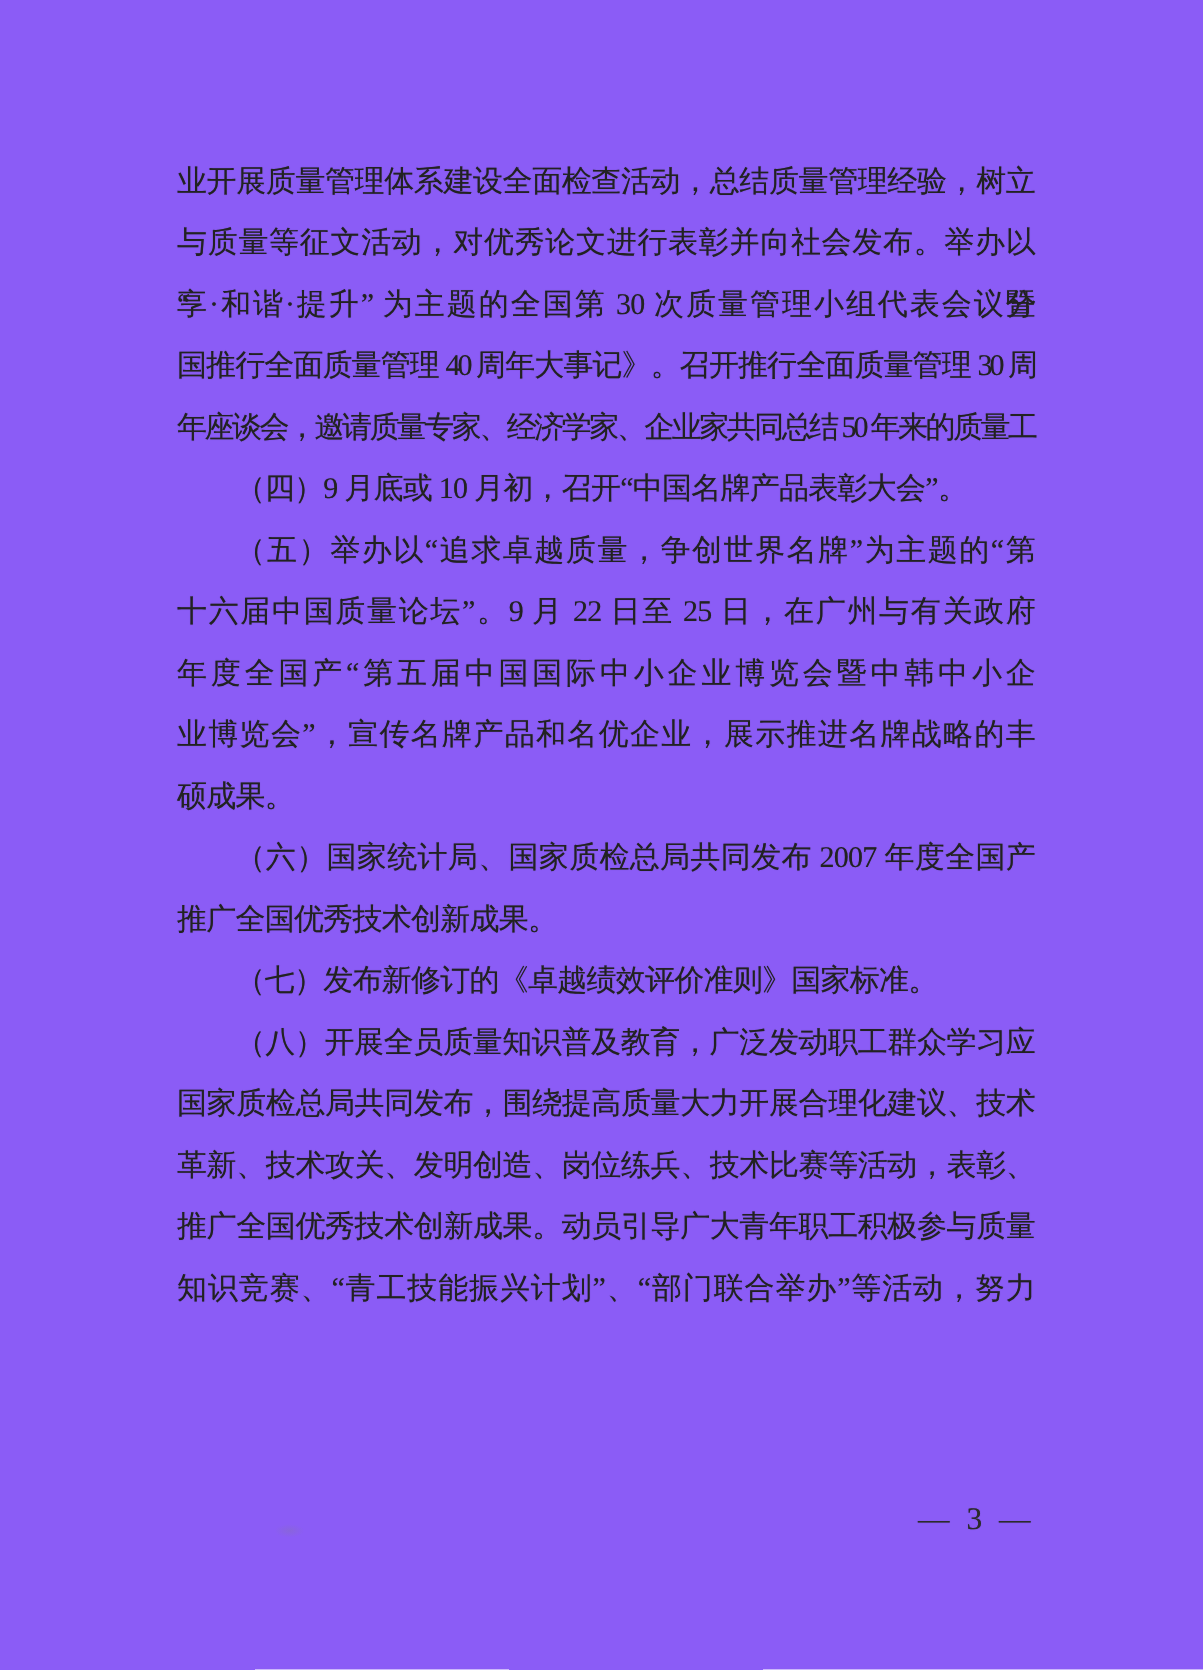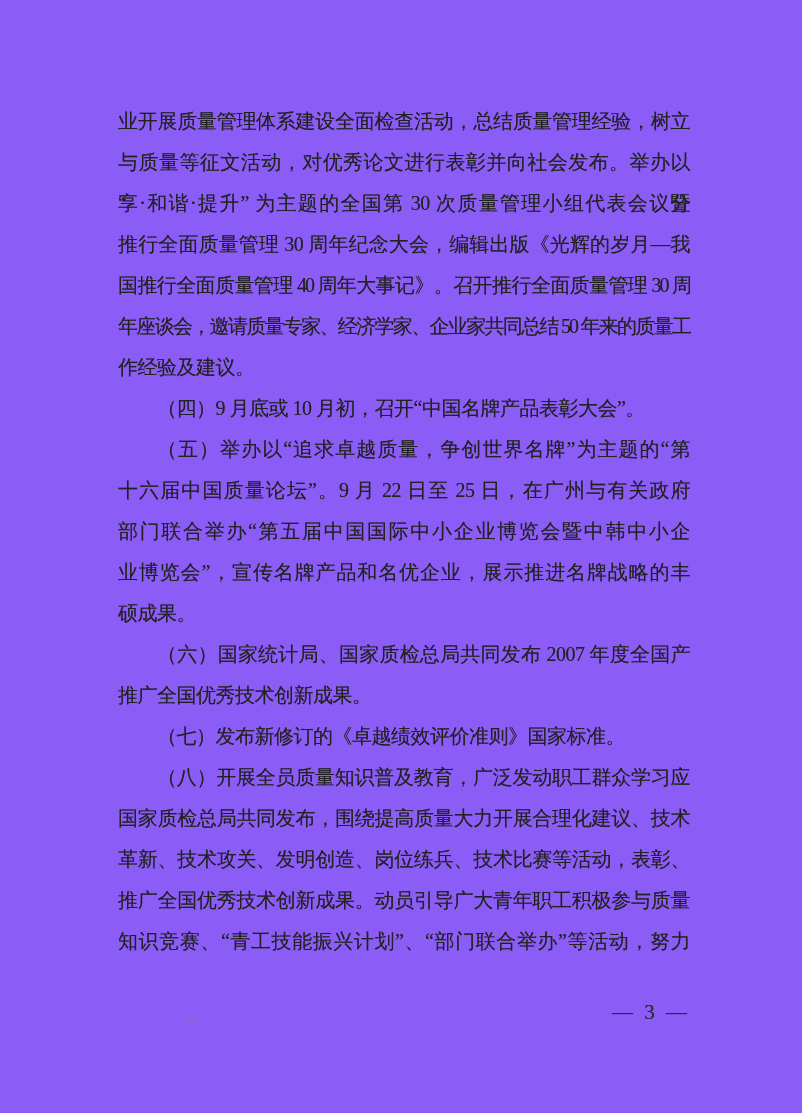--- a/index.html
+++ b/index.html
@@ -65,28 +65,26 @@
   }
 </style>
 </head>
 <body>
 
 <div class="page">
   <div class="textblock">
       <div class="line justify">业开展质量管理体系建设全面检查活动，总结质量管理经验，树立</div>
       <div class="line justify">与质量等征文活动，对优秀论文进行表彰并向社会发布。举办以“分</div>
       <div class="line justify">享·和谐·提升” 为主题的全国第 30 次质量管理小组代表会议暨</div>
-      <div class="line justify">推行全面质量管理 30 周年纪念大会，编辑出版《光辉的岁月—我</div>
       <div class="line justify tight">国推行全面质量管理 40 周年大事记》。召开推行全面质量管理 30 周</div>
       <div class="line justify tight">年座谈会，邀请质量专家、经济学家、企业家共同总结 50 年来的质量工</div>
-      <div class="line left">作经验及建议。</div>
       <div class="line left indent">（四）9 月底或 10 月初，召开“中国名牌产品表彰大会”。</div>
       <div class="line justify indent">（五）举办以“追求卓越质量，争创世界名牌”为主题的“第</div>
       <div class="line justify">十六届中国质量论坛”。9 月 22 日至 25 日，在广州与有关政府</div>
-      <div class="line justify">部门联合举办“第五届中国国际中小企业博览会暨中韩中小企</div>
+      <div class="line justify">年度全国产“第五届中国国际中小企业博览会暨中韩中小企</div>
       <div class="line justify">业博览会”，宣传名牌产品和名优企业，展示推进名牌战略的丰</div>
       <div class="line left">硕成果。</div>
       <div class="line justify indent">（六）国家统计局、国家质检总局共同发布 2007 年度全国产</div>
       <div class="line left">推广全国优秀技术创新成果。</div>
       <div class="line left indent">（七）发布新修订的《卓越绩效评价准则》国家标准。</div>
       <div class="line justify indent">（八）开展全员质量知识普及教育，广泛发动职工群众学习应</div>
       <div class="line justify">国家质检总局共同发布，围绕提高质量大力开展合理化建议、技术</div>
       <div class="line justify">革新、技术攻关、发明创造、岗位练兵、技术比赛等活动，表彰、</div>
       <div class="line justify">推广全国优秀技术创新成果。动员引导广大青年职工积极参与质量</div>
       <div class="line justify">知识竞赛、“青工技能振兴计划”、“部门联合举办”等活动，努力</div>

